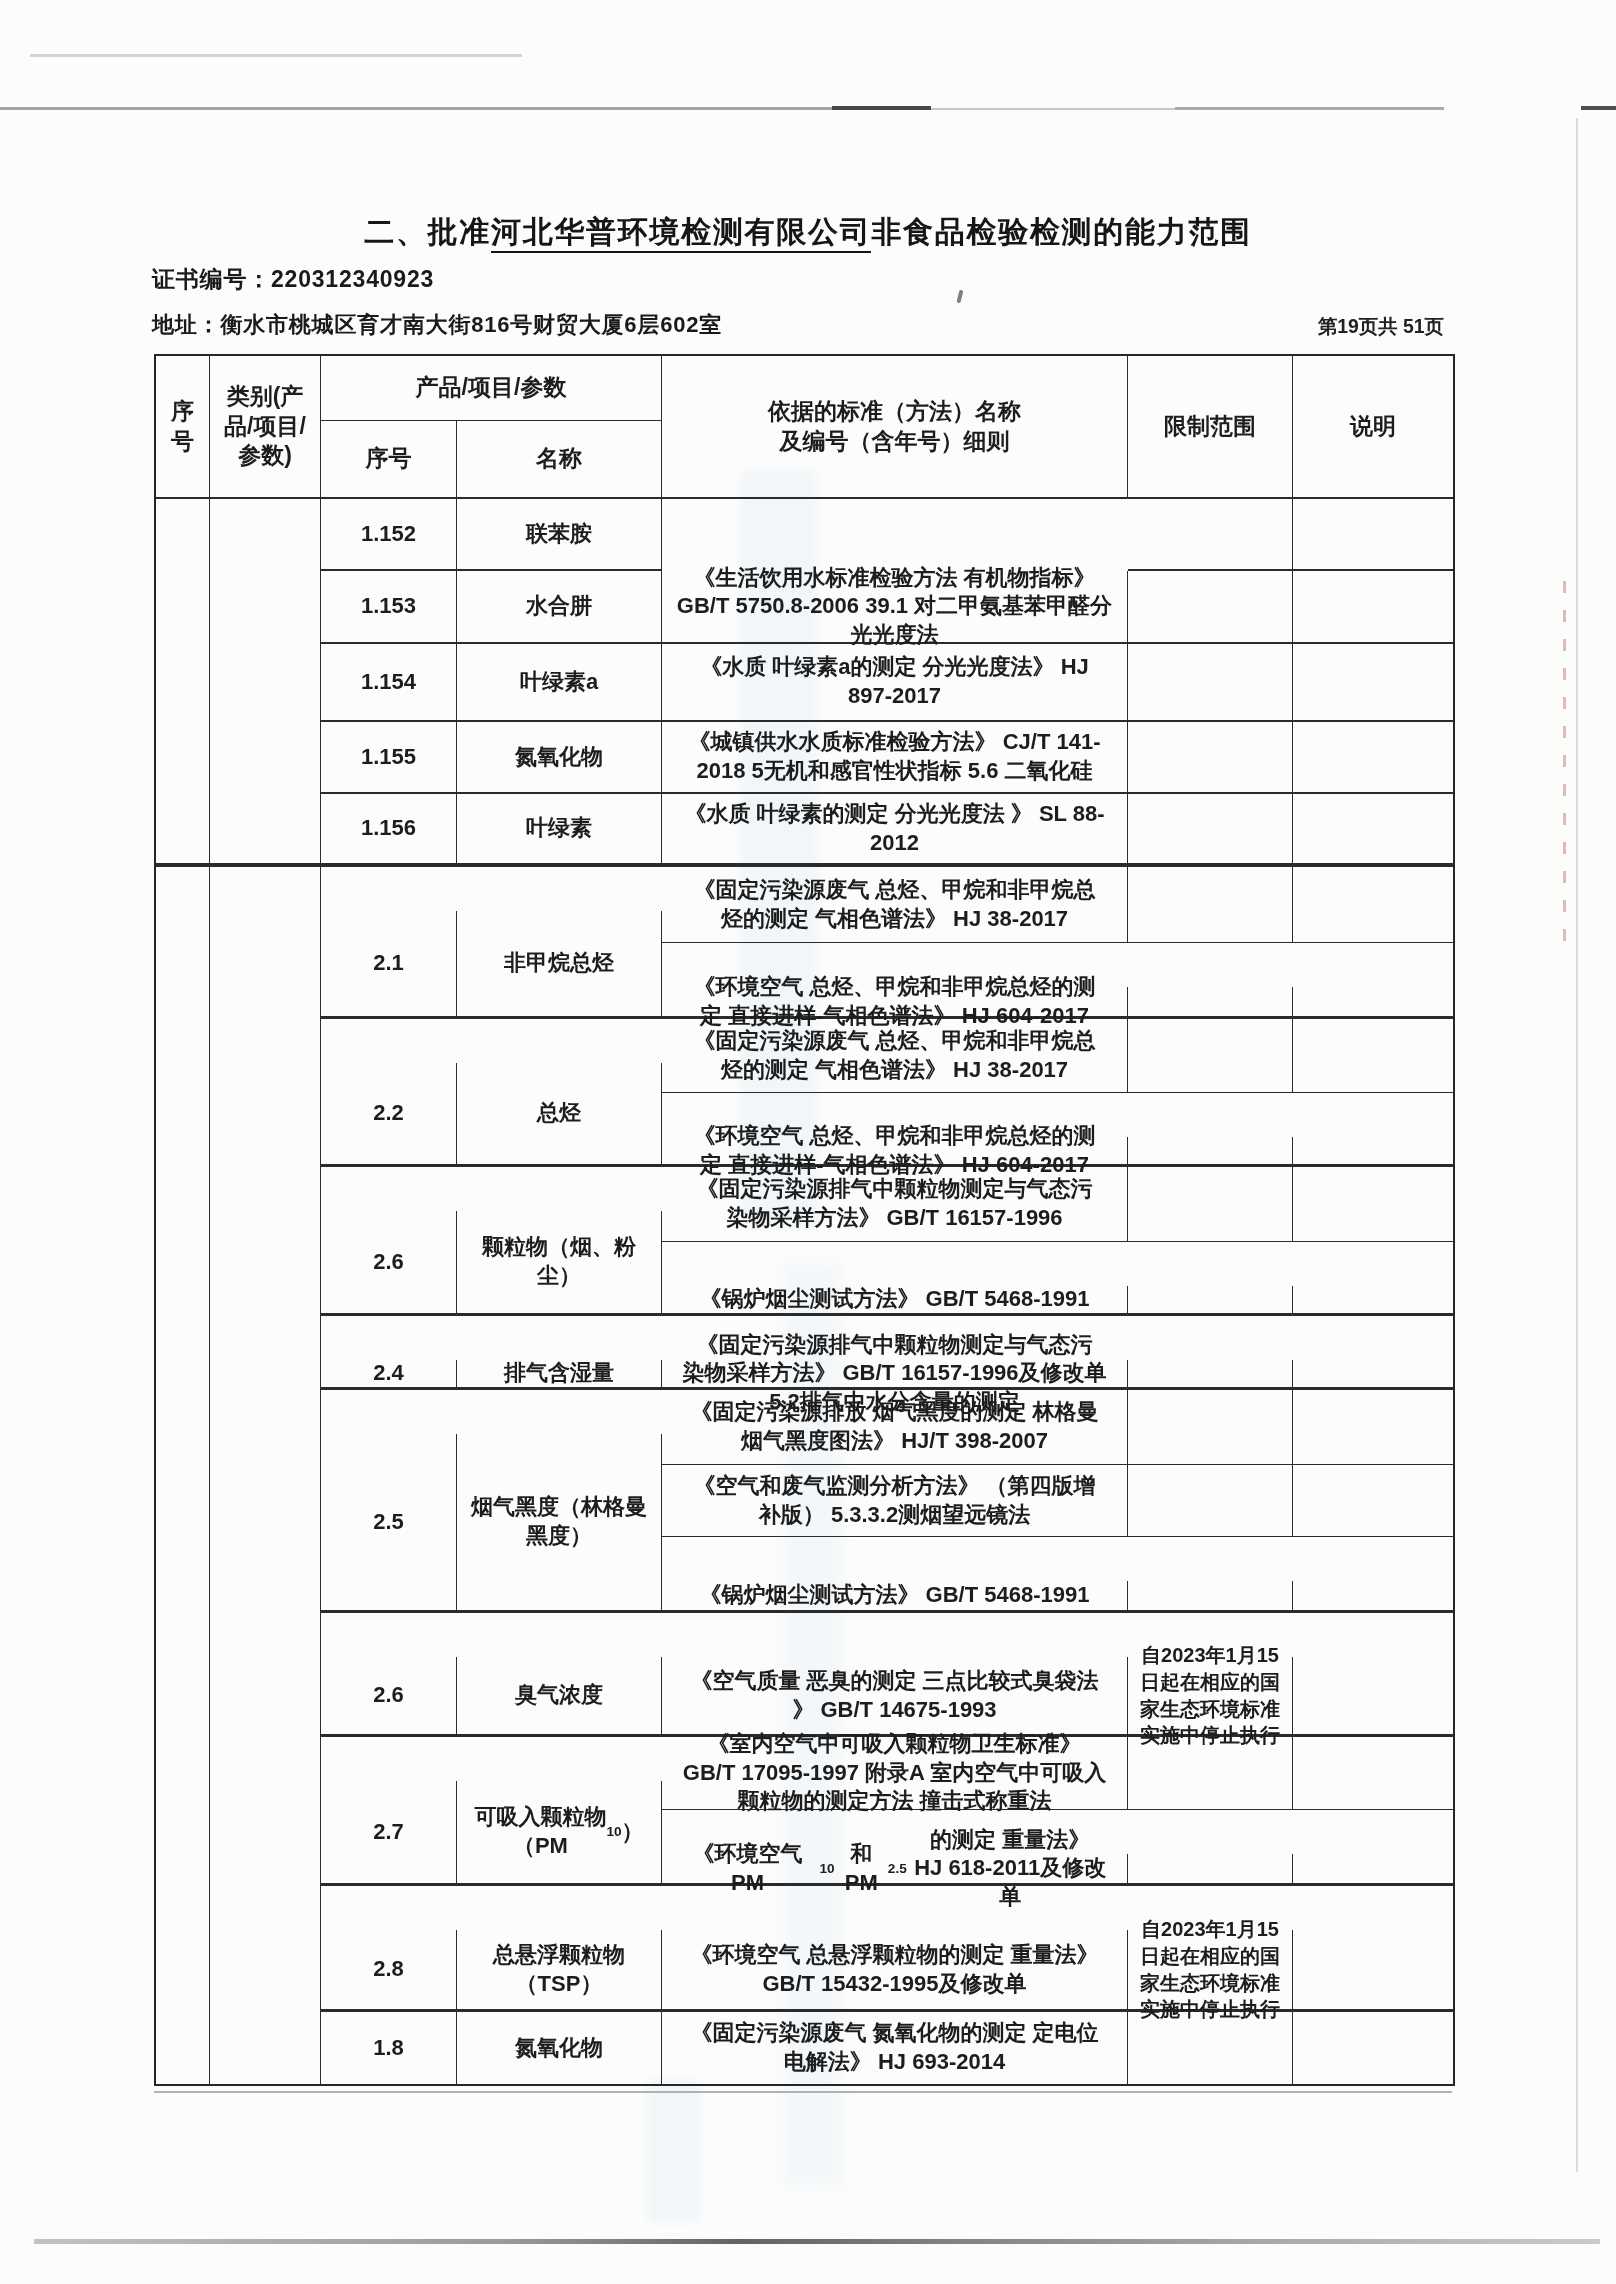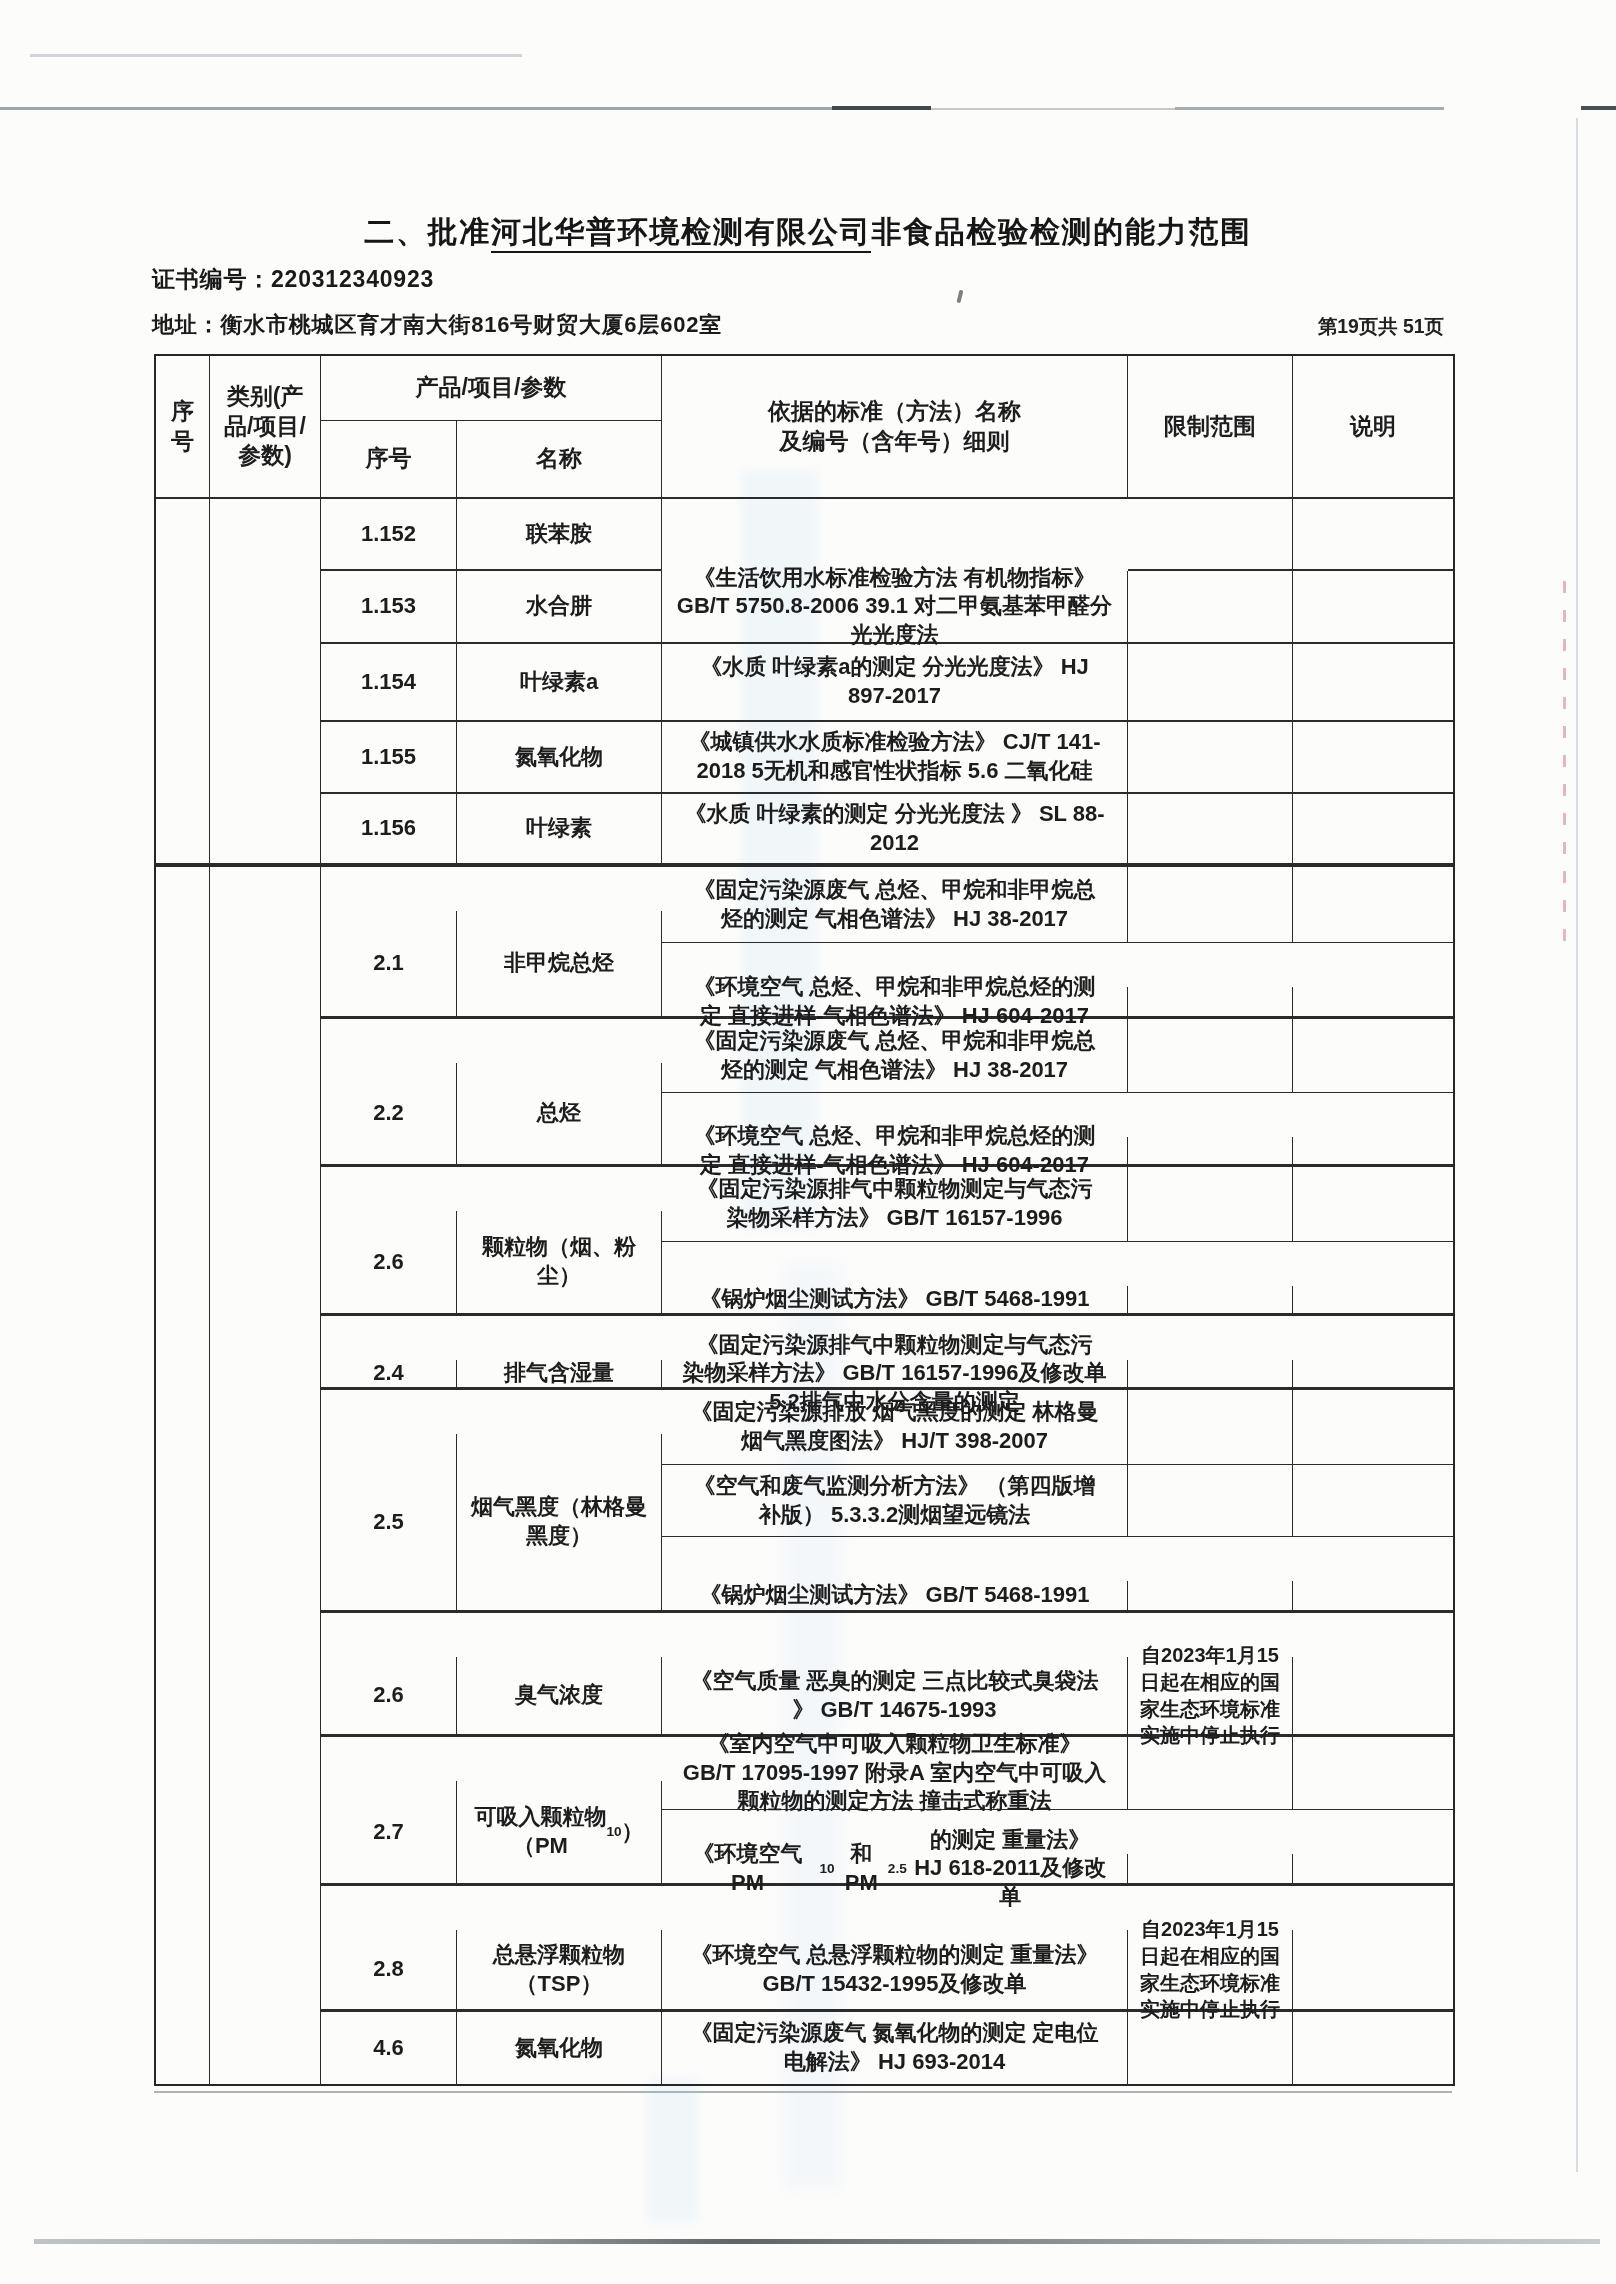--- a/index.html
+++ b/index.html
@@ -140,21 +140,21 @@
     <div class="c bb4" style="grid-area:14/3/15/4">2.4</div>
     <div class="c bb4" style="grid-area:14/4/15/5">排气含湿量</div>
     <div class="c bb4" style="grid-area:15/3/18/4">2.5</div>
     <div class="c bb4" style="grid-area:15/4/18/5">烟气黑度（林格曼黑度）</div>
     <div class="c bb4" style="grid-area:18/3/19/4">2.6</div>
     <div class="c bb4" style="grid-area:18/4/19/5">臭气浓度</div>
     <div class="c bb4" style="grid-area:19/3/21/4">2.7</div>
     <div class="c bb4" style="grid-area:19/4/21/5">可吸入颗粒物<br>（PM<sub>10</sub>）</div>
     <div class="c bb4" style="grid-area:21/3/22/4">2.8</div>
     <div class="c bb4" style="grid-area:21/4/22/5">总悬浮颗粒物<br>（TSP）</div>
-    <div class="c bb0" style="grid-area:22/3/23/4">4.6</div>
+    <div class="c bb0" style="grid-area:22/3/23/4">1.8</div>
     <div class="c bb0" style="grid-area:22/4/23/5">氮氧化物</div>
 
     <div class="c std bb3" style="grid-area:4/5/5/6">《生活饮用水标准检验方法 有机物指标》<br>GB/T 5750.8-2006 39.1 对二甲氨基苯甲醛分<br>光光度法</div>
     <div class="c std bb3" style="grid-area:5/5/6/6">《水质 叶绿素a的测定 分光光度法》 HJ<br>897-2017</div>
     <div class="c std bb3" style="grid-area:6/5/7/6">《城镇供水水质标准检验方法》 CJ/T 141-<br>2018 5无机和感官性状指标 5.6 二氧化硅</div>
     <div class="c std bb5" style="grid-area:7/5/8/6">《水质 叶绿素的测定 分光光度法 》 SL 88-<br>2012</div>
     <div class="c std" style="grid-area:8/5/9/6">《固定污染源废气 总烃、甲烷和非甲烷总<br>烃的测定 气相色谱法》 HJ 38-2017</div>
     <div class="c std bb4" style="grid-area:9/5/10/6">《环境空气 总烃、甲烷和非甲烷总烃的测<br>定 直接进样-气相色谱法》 HJ 604-2017</div>
     <div class="c std" style="grid-area:10/5/11/6">《固定污染源废气 总烃、甲烷和非甲烷总<br>烃的测定 气相色谱法》 HJ 38-2017</div>
     <div class="c std bb4" style="grid-area:11/5/12/6">《环境空气 总烃、甲烷和非甲烷总烃的测<br>定 直接进样-气相色谱法》 HJ 604-2017</div>

